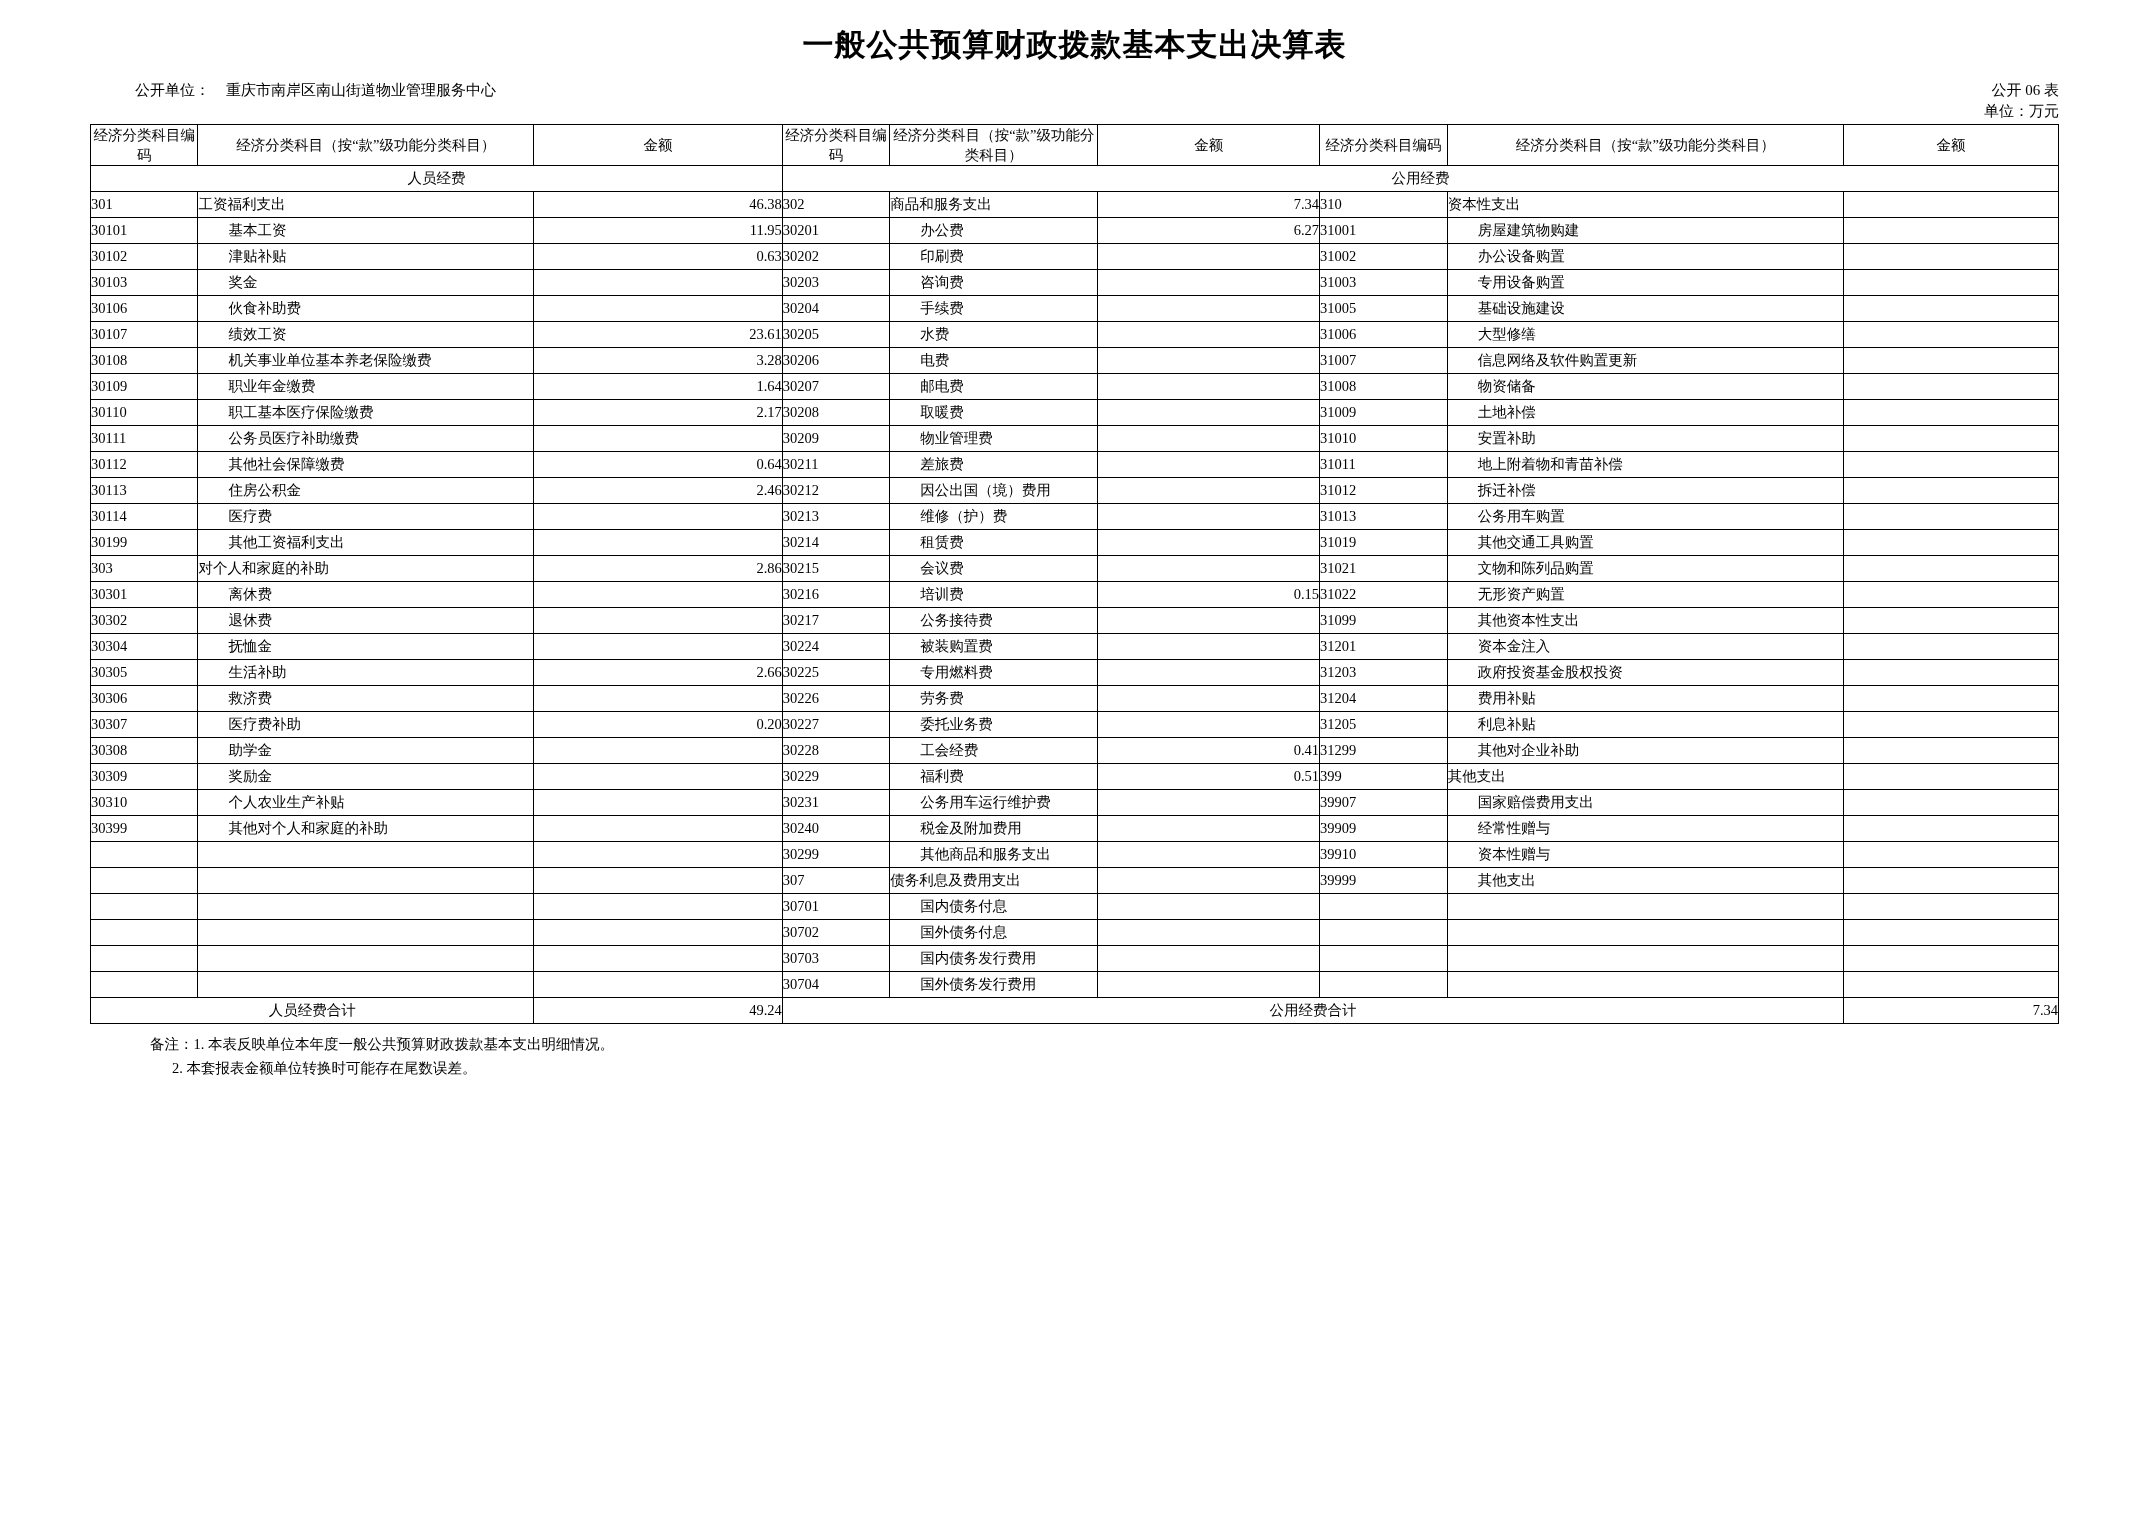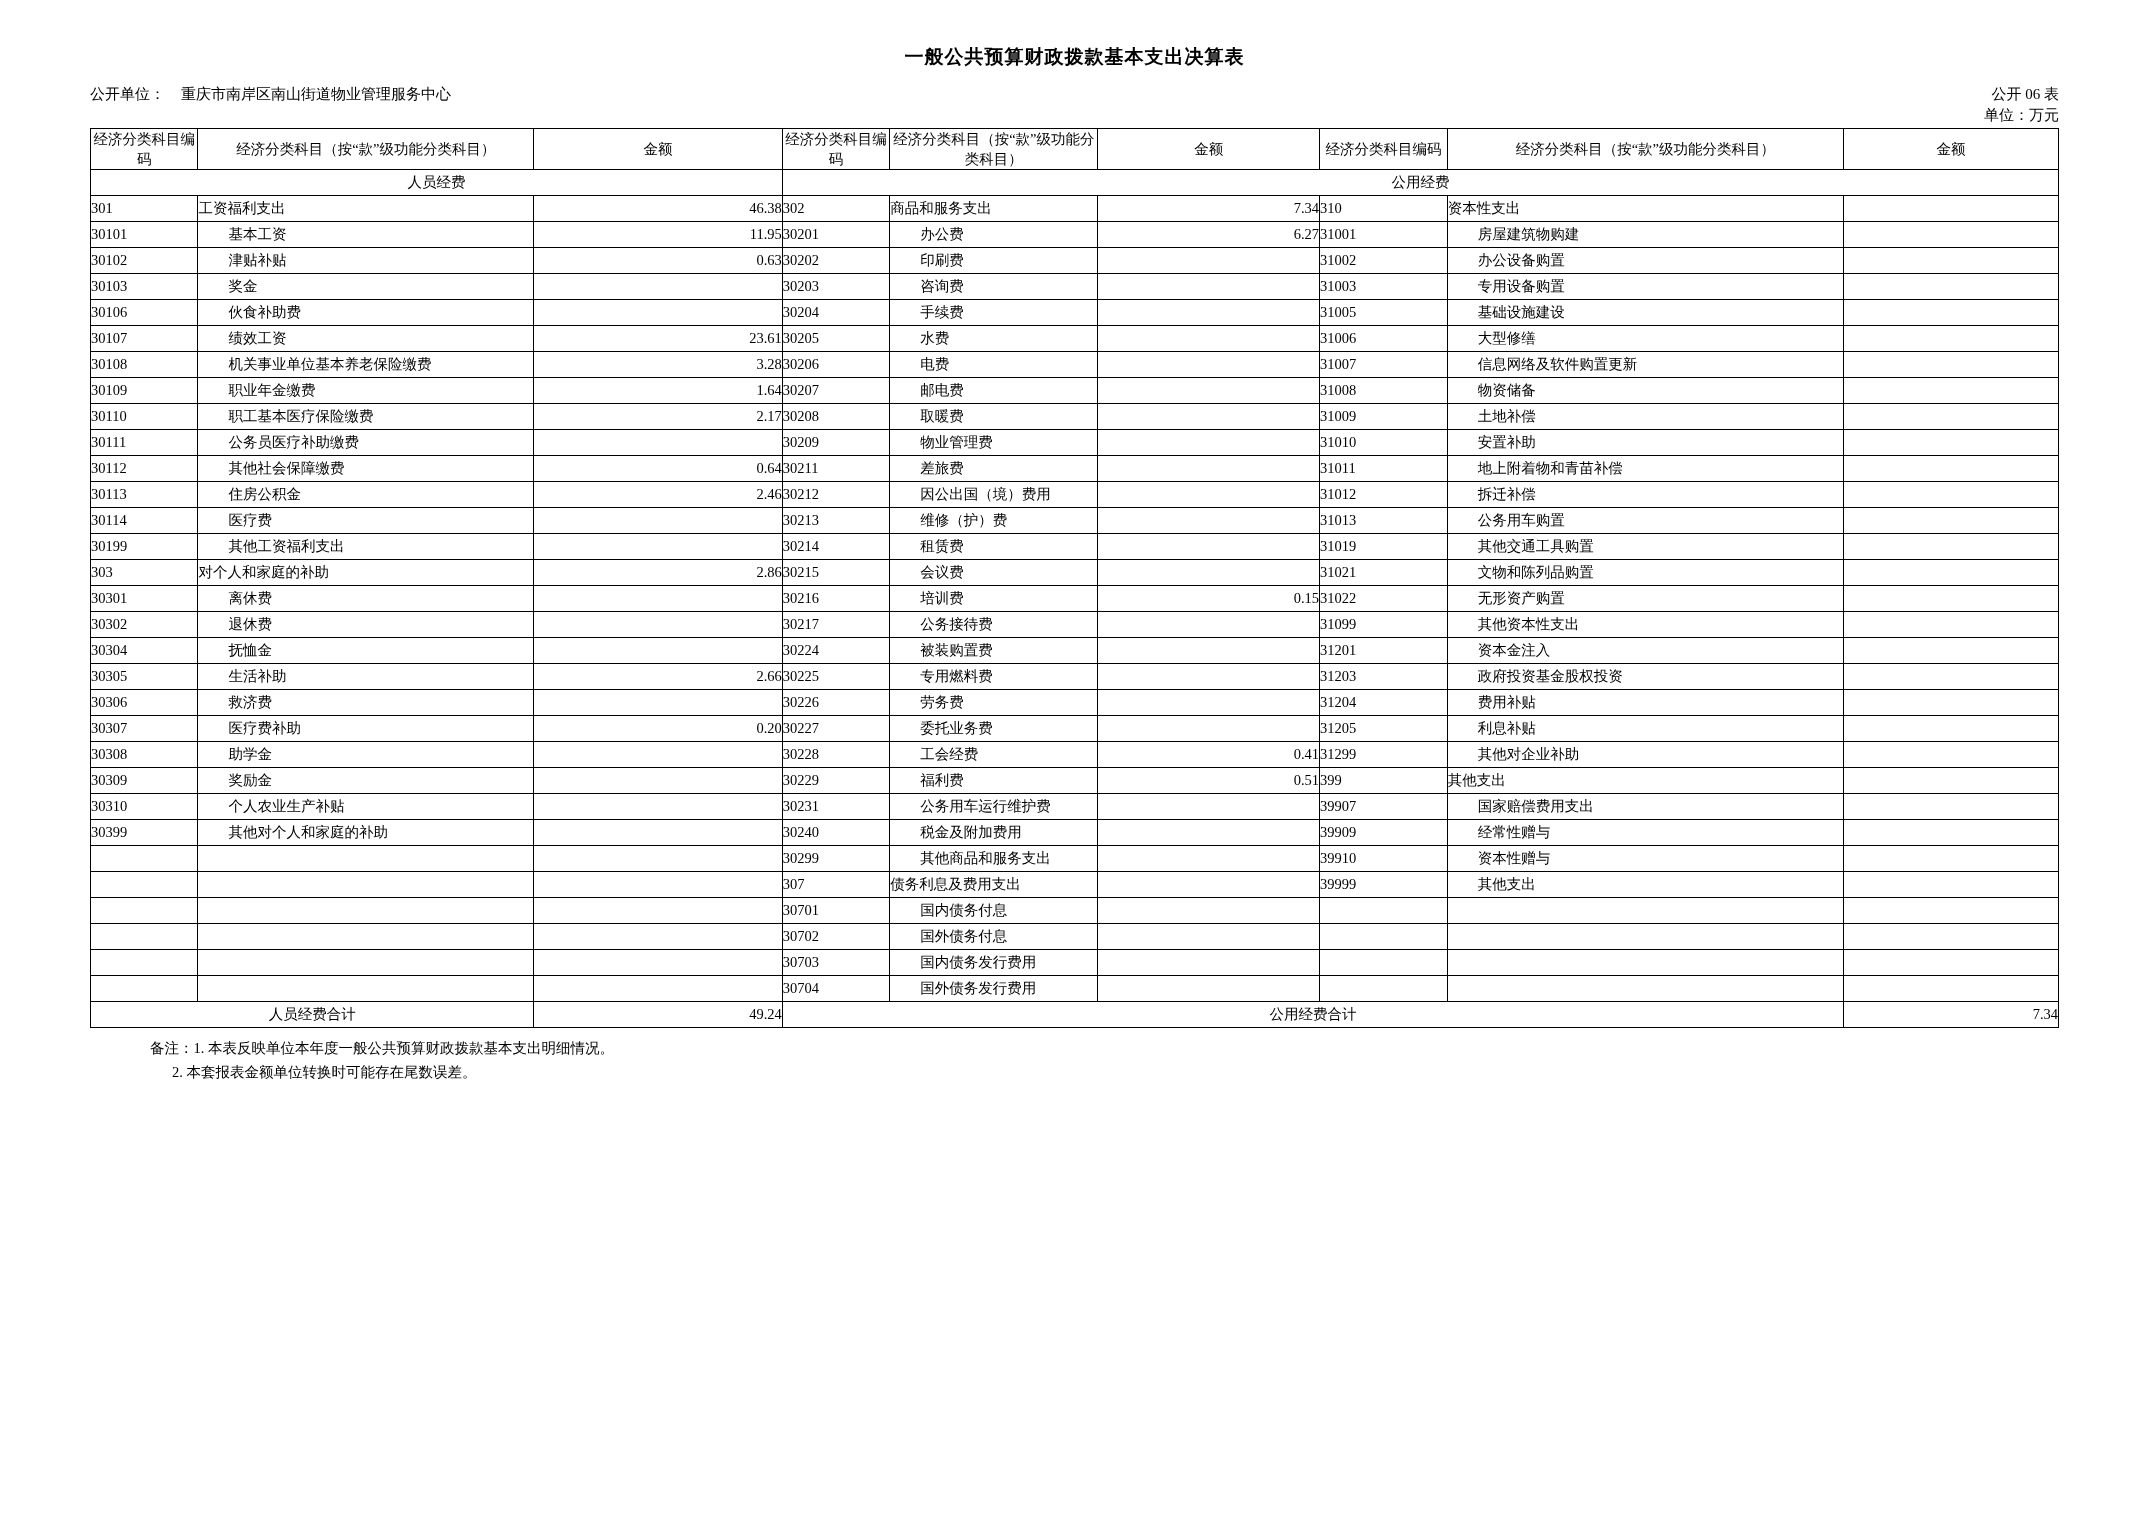--- a/index.html
+++ b/index.html
@@ -17,41 +17,42 @@
   }
   .page {
     position: relative;
     width: 2149px;
     height: 1520px;
     box-sizing: border-box;
     padding: 0 90px;
   }
   .doc-title {
     text-align: center;
-    font-size: 19px;
+    font-size: 31px;
     font-weight: bold;
     letter-spacing: 1px;
-    padding-top: 44px;
+    padding-top: 24px;
     font-family: "Liberation Serif", serif;
   }
   .meta-row {
     position: relative;
     margin-top: 14px;
     height: 42px;
     font-size: 15px;
   }
   .meta-left {
     position: absolute;
     left: 0;
     top: 0;
     width: 600px;
     line-height: 21px;
   }
   .meta-left .lbl {
     display: inline-block;
+    margin-left: 45px;
   }
   .meta-left .val {
     display: inline-block;
     margin-left: 16px;
   }
   .meta-right {
     position: absolute;
     right: 0;
     top: 0;
     text-align: right;

